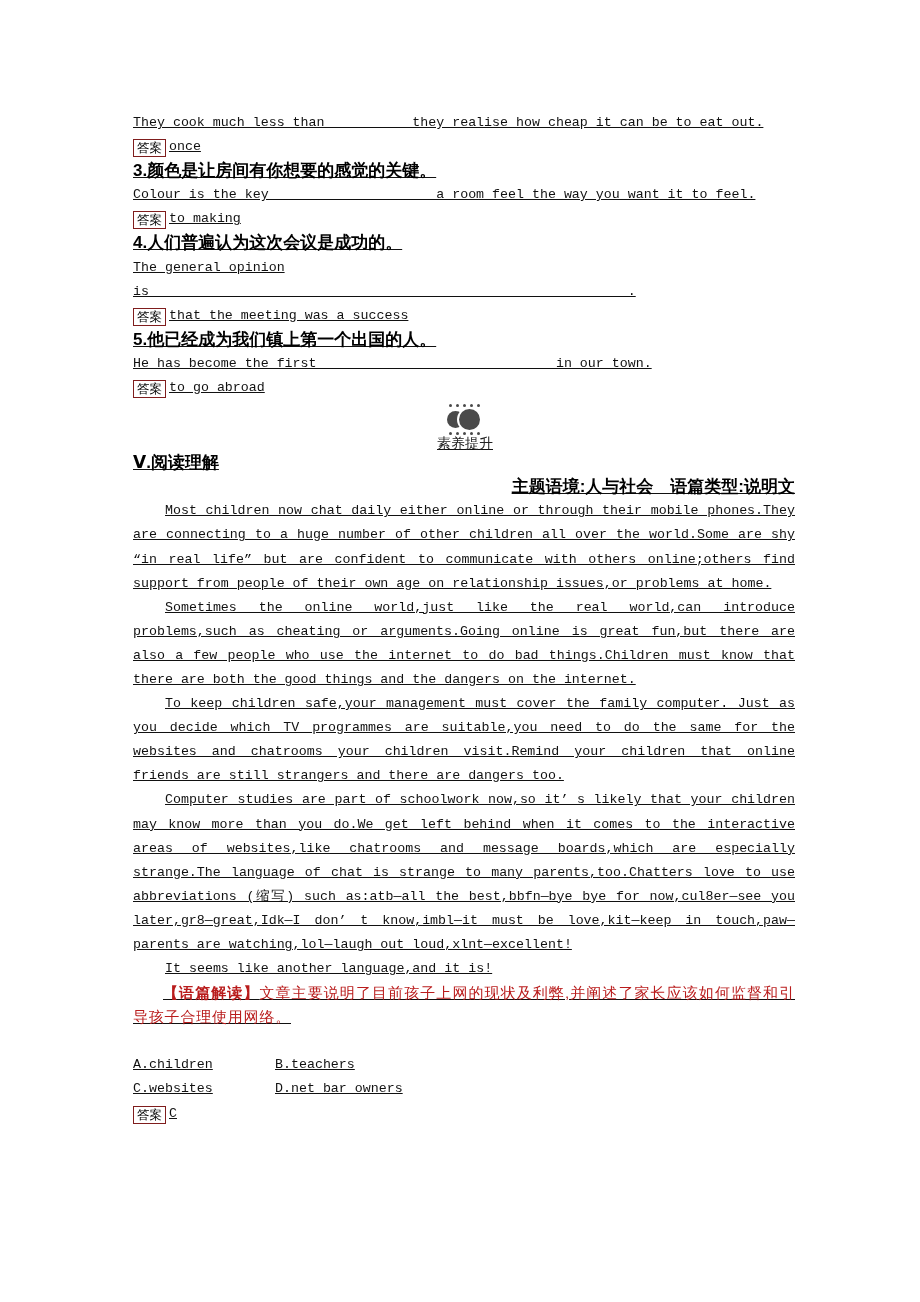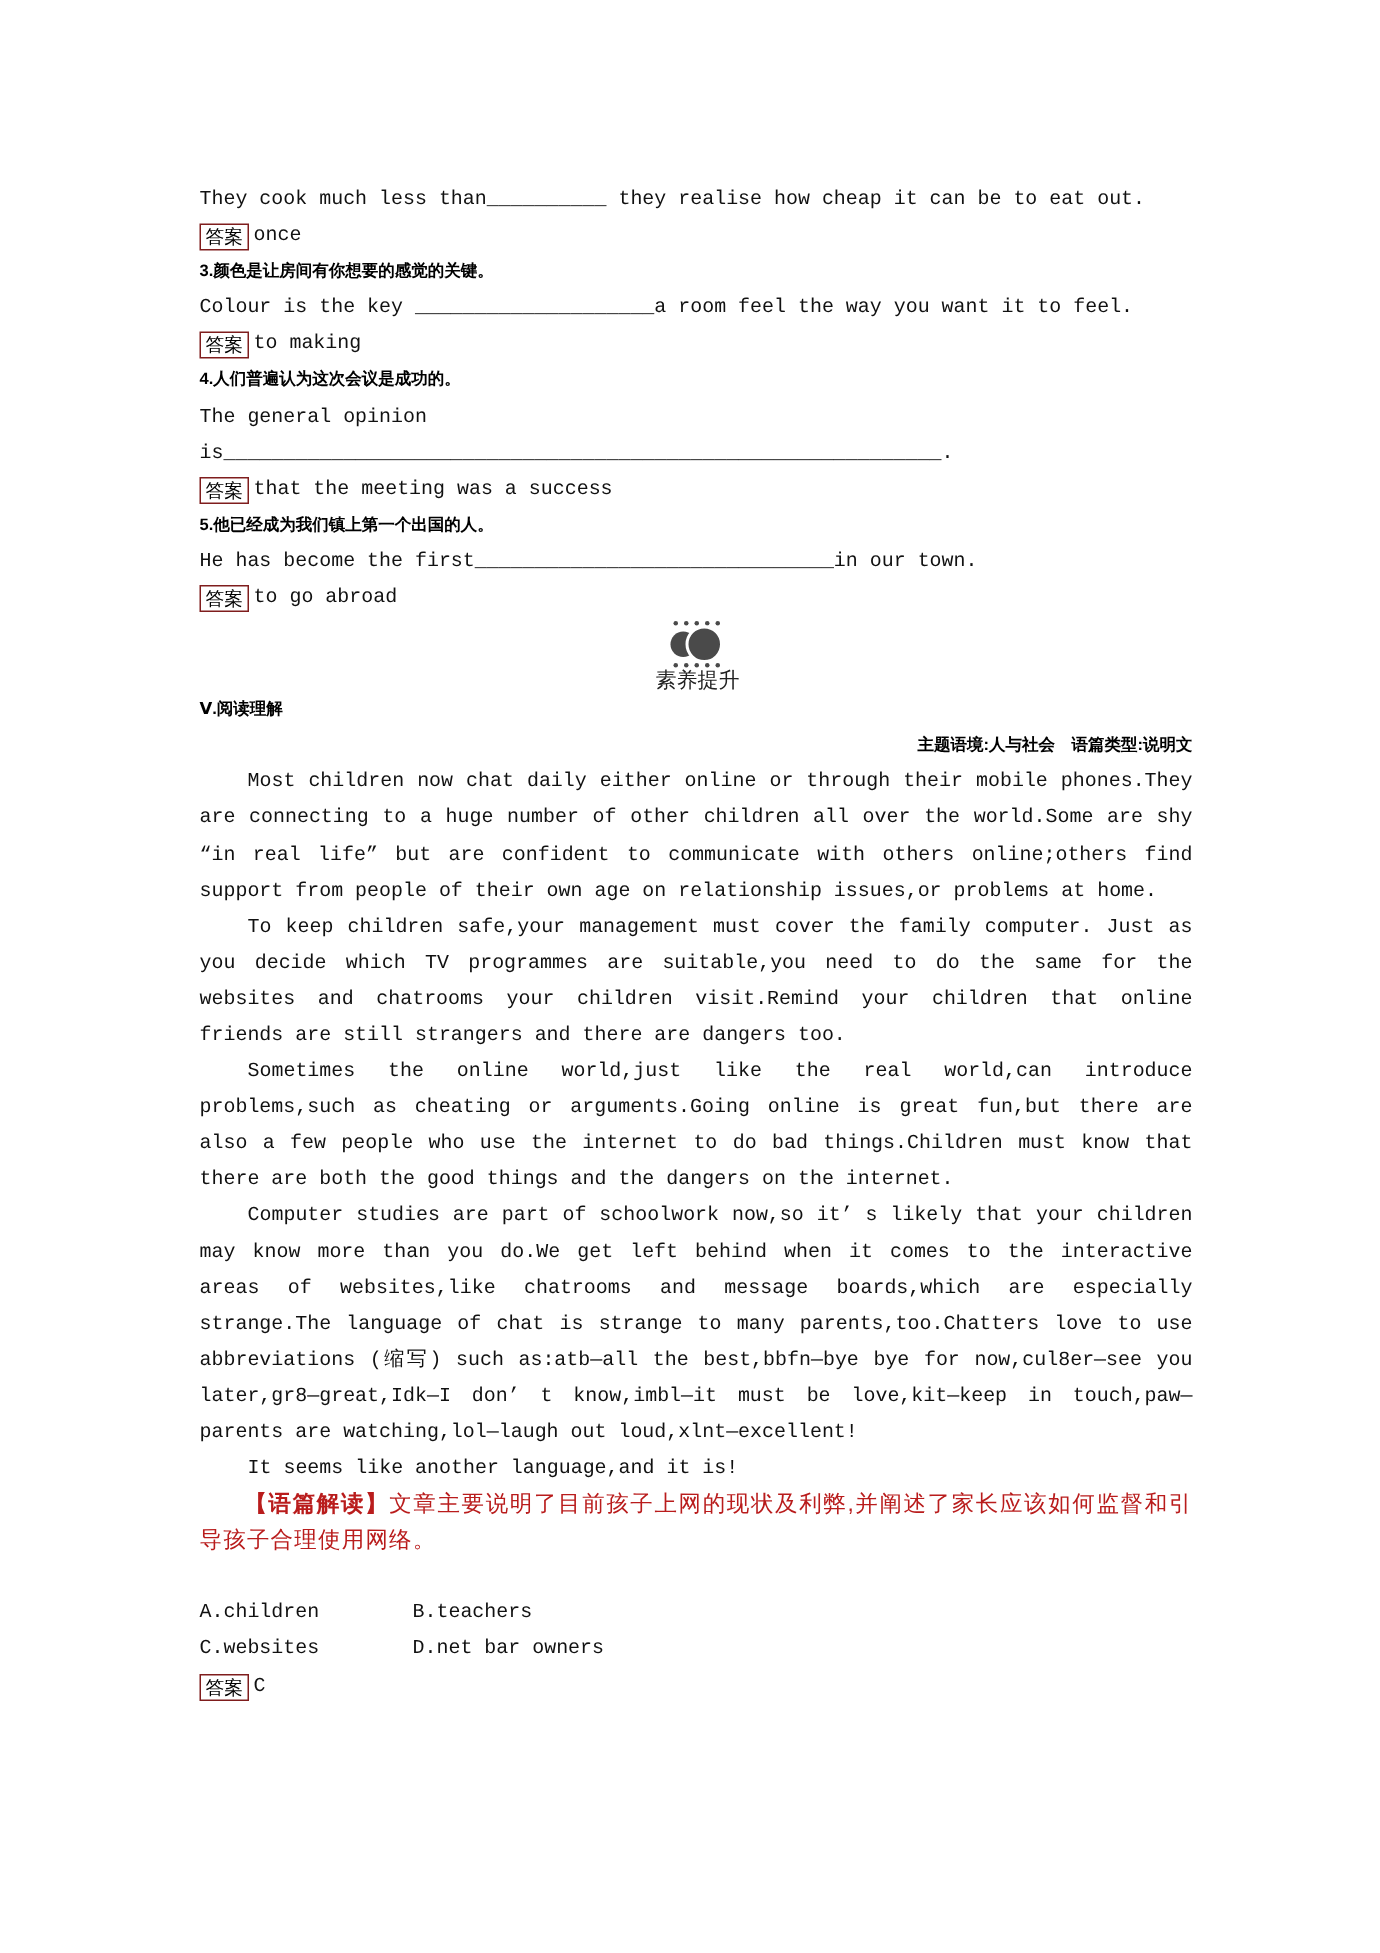--- a/index.html
+++ b/index.html
@@ -10,34 +10,35 @@
     font-family: "Liberation Mono", "DejaVu Sans Mono", monospace;
   }
   .page {
     position: relative;
     width: 920px; height: 1302px;
     background: #ffffff;
     overflow: hidden;
   }
   .content {
     position: absolute;
-    left: 133px; top: 121px;
+    left: 133px; top: 111px;
     width: 662px;
+    text-decoration: underline;
   }
   p { margin: 0; }
 
   .en {
     font-size: 13.3px;
     line-height: 24.1px;
     white-space: pre-wrap;
   }
   .zh {
     font-family: "Liberation Sans", "DejaVu Sans", sans-serif;
     font-weight: bold;
-    font-size: 11px;
+    font-size: 17px;
     line-height: 24.1px;
     color: #000;
   }
   .para {
     font-size: 13.3px;
     line-height: 24.1px;
     text-align: justify;
     text-indent: 32px;
   }
   .ans-row {
@@ -170,22 +171,22 @@
           <i class="dot"></i>
           <i class="dot"></i>
       </span>
       <span class="divider-label">素养提升</span>
     </div>
 
     <p class="zh section-title">Ⅴ.阅读理解</p>
     <p class="zh context-line">主题语境:人与社会　语篇类型:说明文</p>
 
     <p class="para">Most children now chat daily either online or through their mobile phones.They are connecting to a huge number of other children all over the world.Some are shy “in real life” but are confident to communicate with others online;others find support from people of their own age on relationship issues,or problems at home.</p>
+    <p class="para">Sometimes the online world,just like the real world,can introduce problems,such as cheating or arguments.Going online is great fun,but there are also a few people who use the internet to do bad things.Children must know that there are both the good things and the dangers on the internet.</p>
     <p class="para">To keep children safe,your management must cover the family computer. Just as you decide which TV programmes are suitable,you need to do the same for the websites and chatrooms your children visit.Remind your children that online friends are still strangers and there are dangers too.</p>
-    <p class="para">Sometimes the online world,just like the real world,can introduce problems,such as cheating or arguments.Going online is great fun,but there are also a few people who use the internet to do bad things.Children must know that there are both the good things and the dangers on the internet.</p>
     <p class="para">Computer studies are part of schoolwork now,so it’ s likely that your children may know more than you do.We get left behind when it comes to the interactive areas of websites,like chatrooms and message boards,which are especially strange.The language of chat is strange to many parents,too.Chatters love to use abbreviations (缩写) such as:atb—all the best,bbfn—bye bye for now,cul8er—see you later,gr8—great,Idk—I don’ t know,imbl—it must be love,kit—keep in touch,paw—parents are watching,lol—laugh out loud,xlnt—excellent!</p>
     <p class="para">It seems like another language,and it is!</p>
 
     <p class="analysis">
       <span class="analysis-label">【语篇解读】</span><span>文章主要说明了目前孩子上网的现状及利弊,并阐述了家长应该如何监督和引导孩子合理使用网络。</span>
     </p>
 
 
     <div class="options">
       <span>A.children</span>

